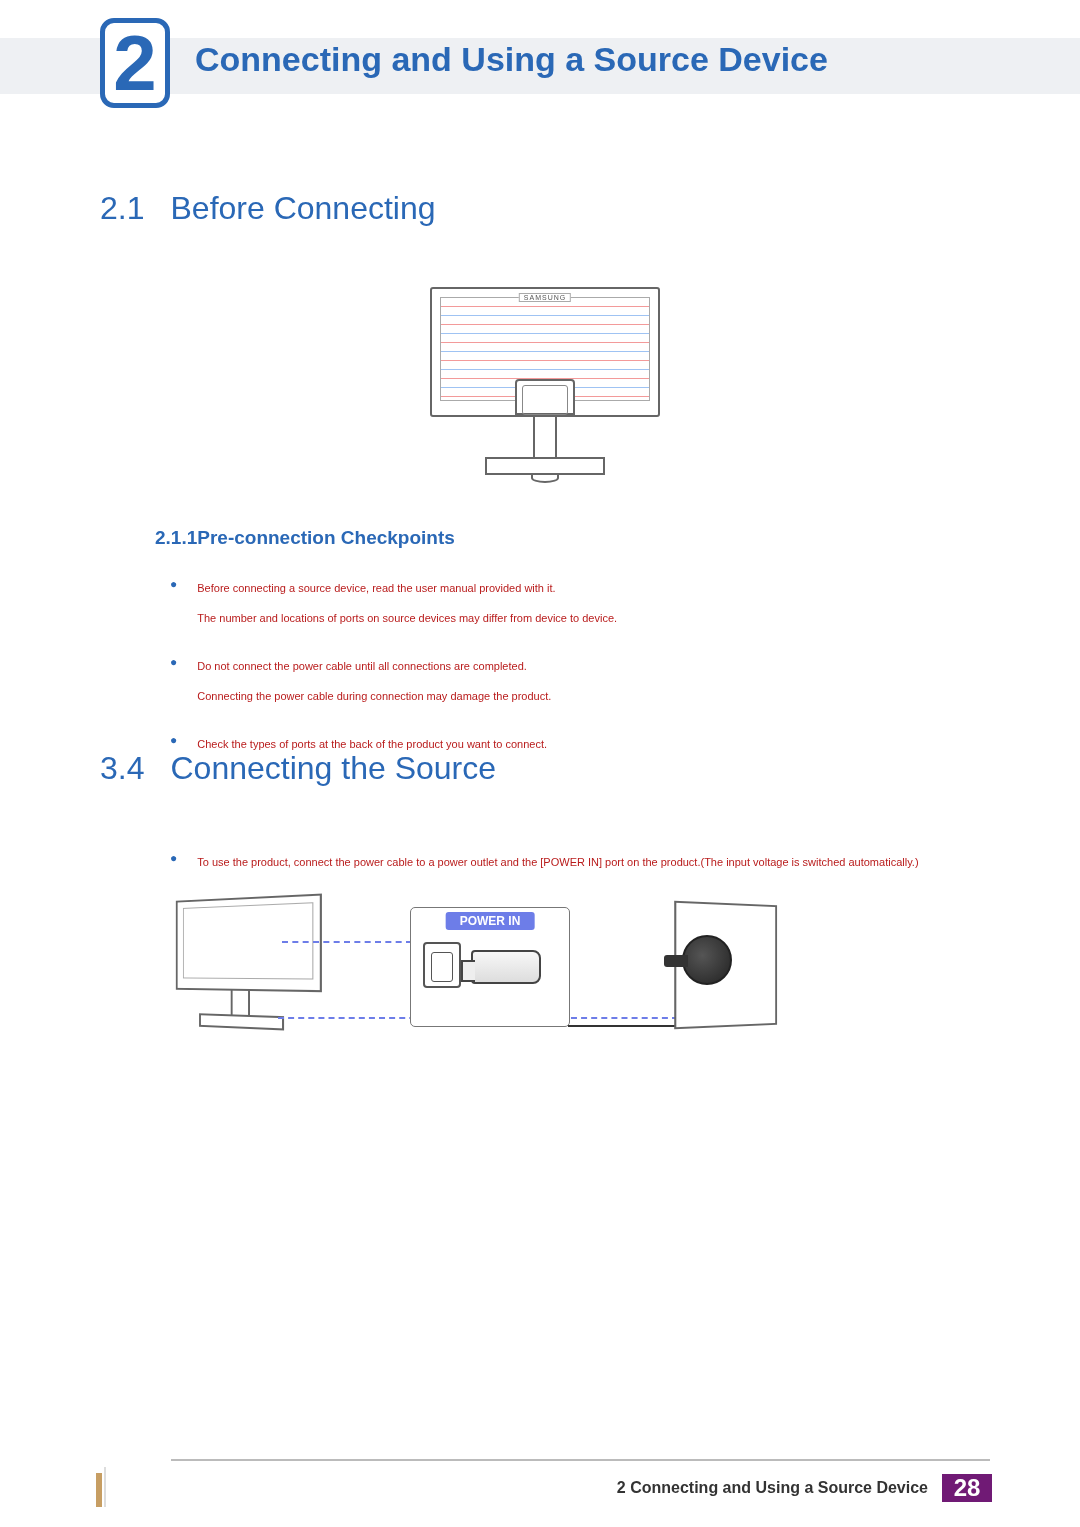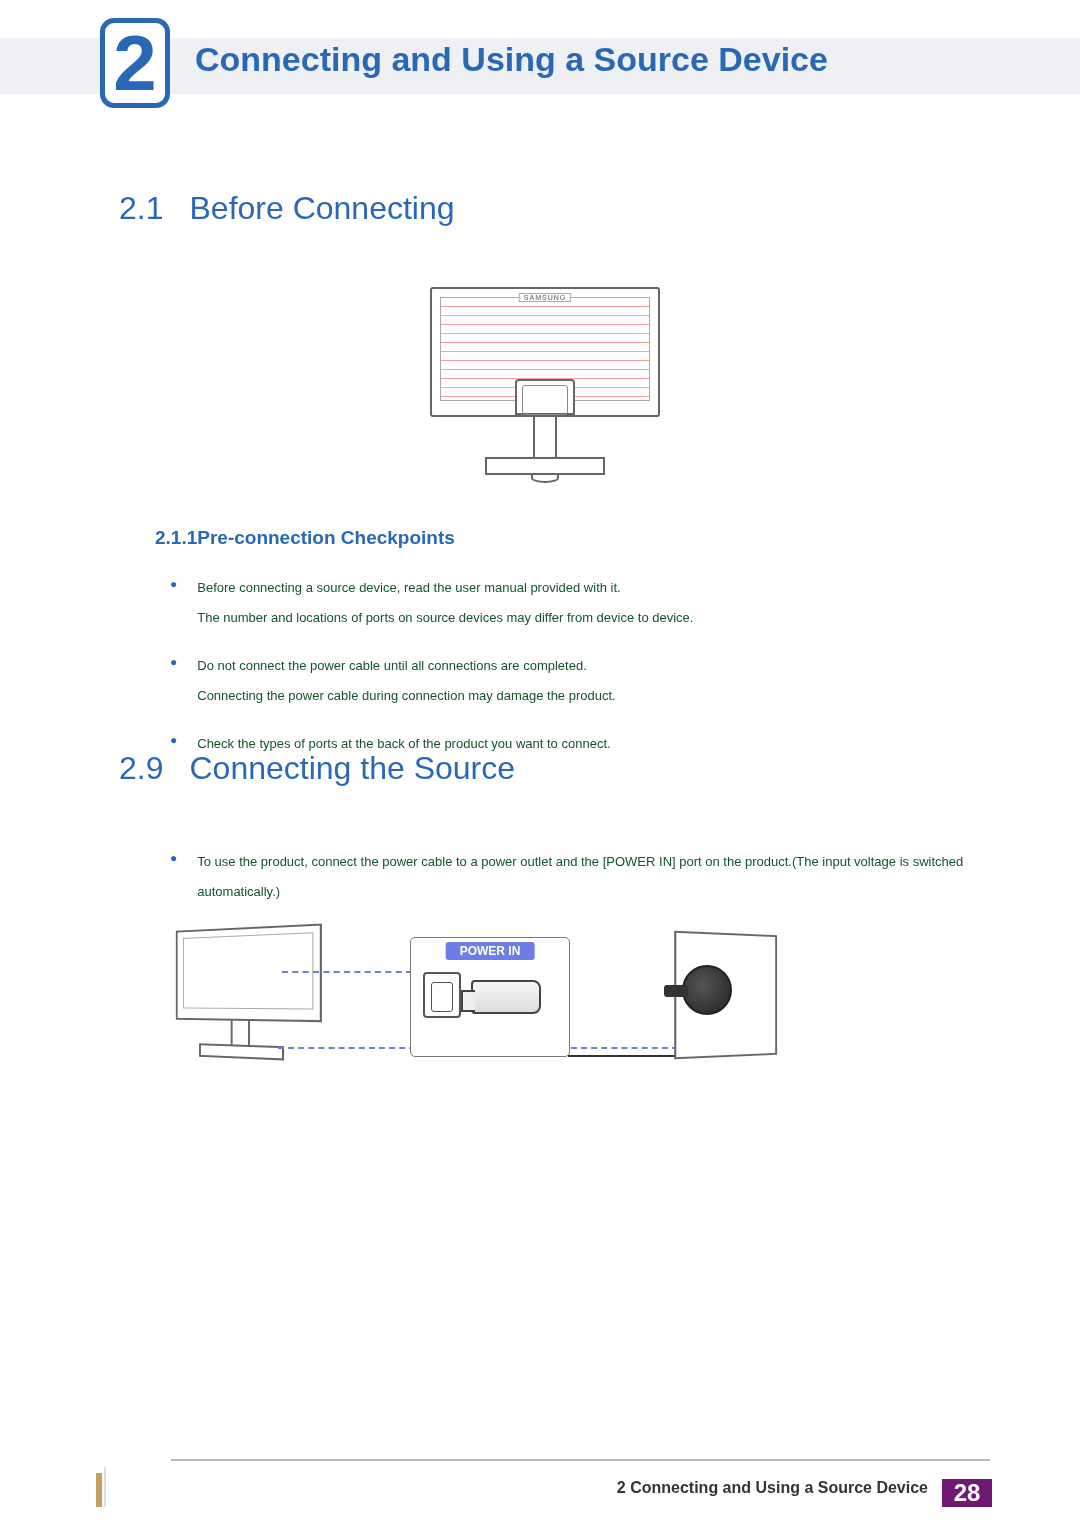--- a/index.html
+++ b/index.html
@@ -57,21 +57,20 @@
     right: 90px;
   }
   .sec-head {
     display: flex;
     gap: 26px;
     align-items: flex-start;
     color: #2a68b6;
     font-size: 32px;
     font-weight: 500;
     margin-bottom: 60px;
-    margin-left: 19px;
   }
   .illus-center {
     display: flex;
     justify-content: center;
     margin-bottom: 40px;
   }
   .subsection-head {
     margin-left: 55px;
     display: flex;
     align-items: baseline;
@@ -88,23 +87,23 @@
     gap: 20px;
     margin-bottom: 18px;
   }
   .bullet-dot {
     color: #2a68b6;
     font-size: 12px;
     line-height: 22px;
     flex: 0 0 auto;
   }
   .bullet-text {
-    font-size: 13px;
+    font-size: 11px;
     line-height: 30px;
-    color: #14532d;
+    color: #b91c1c;
   }
 
   
   .section-22 {
     position: absolute;
     top: 750px;
     left: 100px;
     right: 90px;
   }
 
@@ -115,21 +114,21 @@
     left: 100px;
     right: 90px;
     height: 2px;
     background: linear-gradient(to right, rgba(0,0,0,0) 0%, rgba(0,0,0,0) 8%, #bbb 8%, #bbb 100%);
   }
   .footer-bar {
     position: absolute;
     bottom: 20px;
     right: 88px;
     display: flex;
-    align-items: flex-end;
+    align-items: center;
   }
   .footer-text {
     background: transparent;
     color: #333;
     font-size: 16px;
     font-weight: 600;
     padding: 10px 14px;
     display: flex;
     align-items: center;
   }
@@ -443,21 +442,21 @@
     </div>
     <div class="bullet-item">
       <span class="bullet-dot">●</span>
       <span class="bullet-text" style="white-space:pre-line;">Check the types of ports at the back of the product you want to connect.</span>
     </div>
   </div>
 </div>
 
 <div class="section-22">
   <div class="sec-head">
-    <span>2.9</span>
+    <span>3.4</span>
     <span>Connecting the Source</span>
   </div>
 
   <div class="bullet-list">
     <div class="bullet-item">
       <span class="bullet-dot">●</span>
       <span class="bullet-text">To use the product, connect the power cable to a power outlet and the [POWER IN] port on the product.(The input voltage is switched automatically.)</span>
     </div>
   </div>
 

